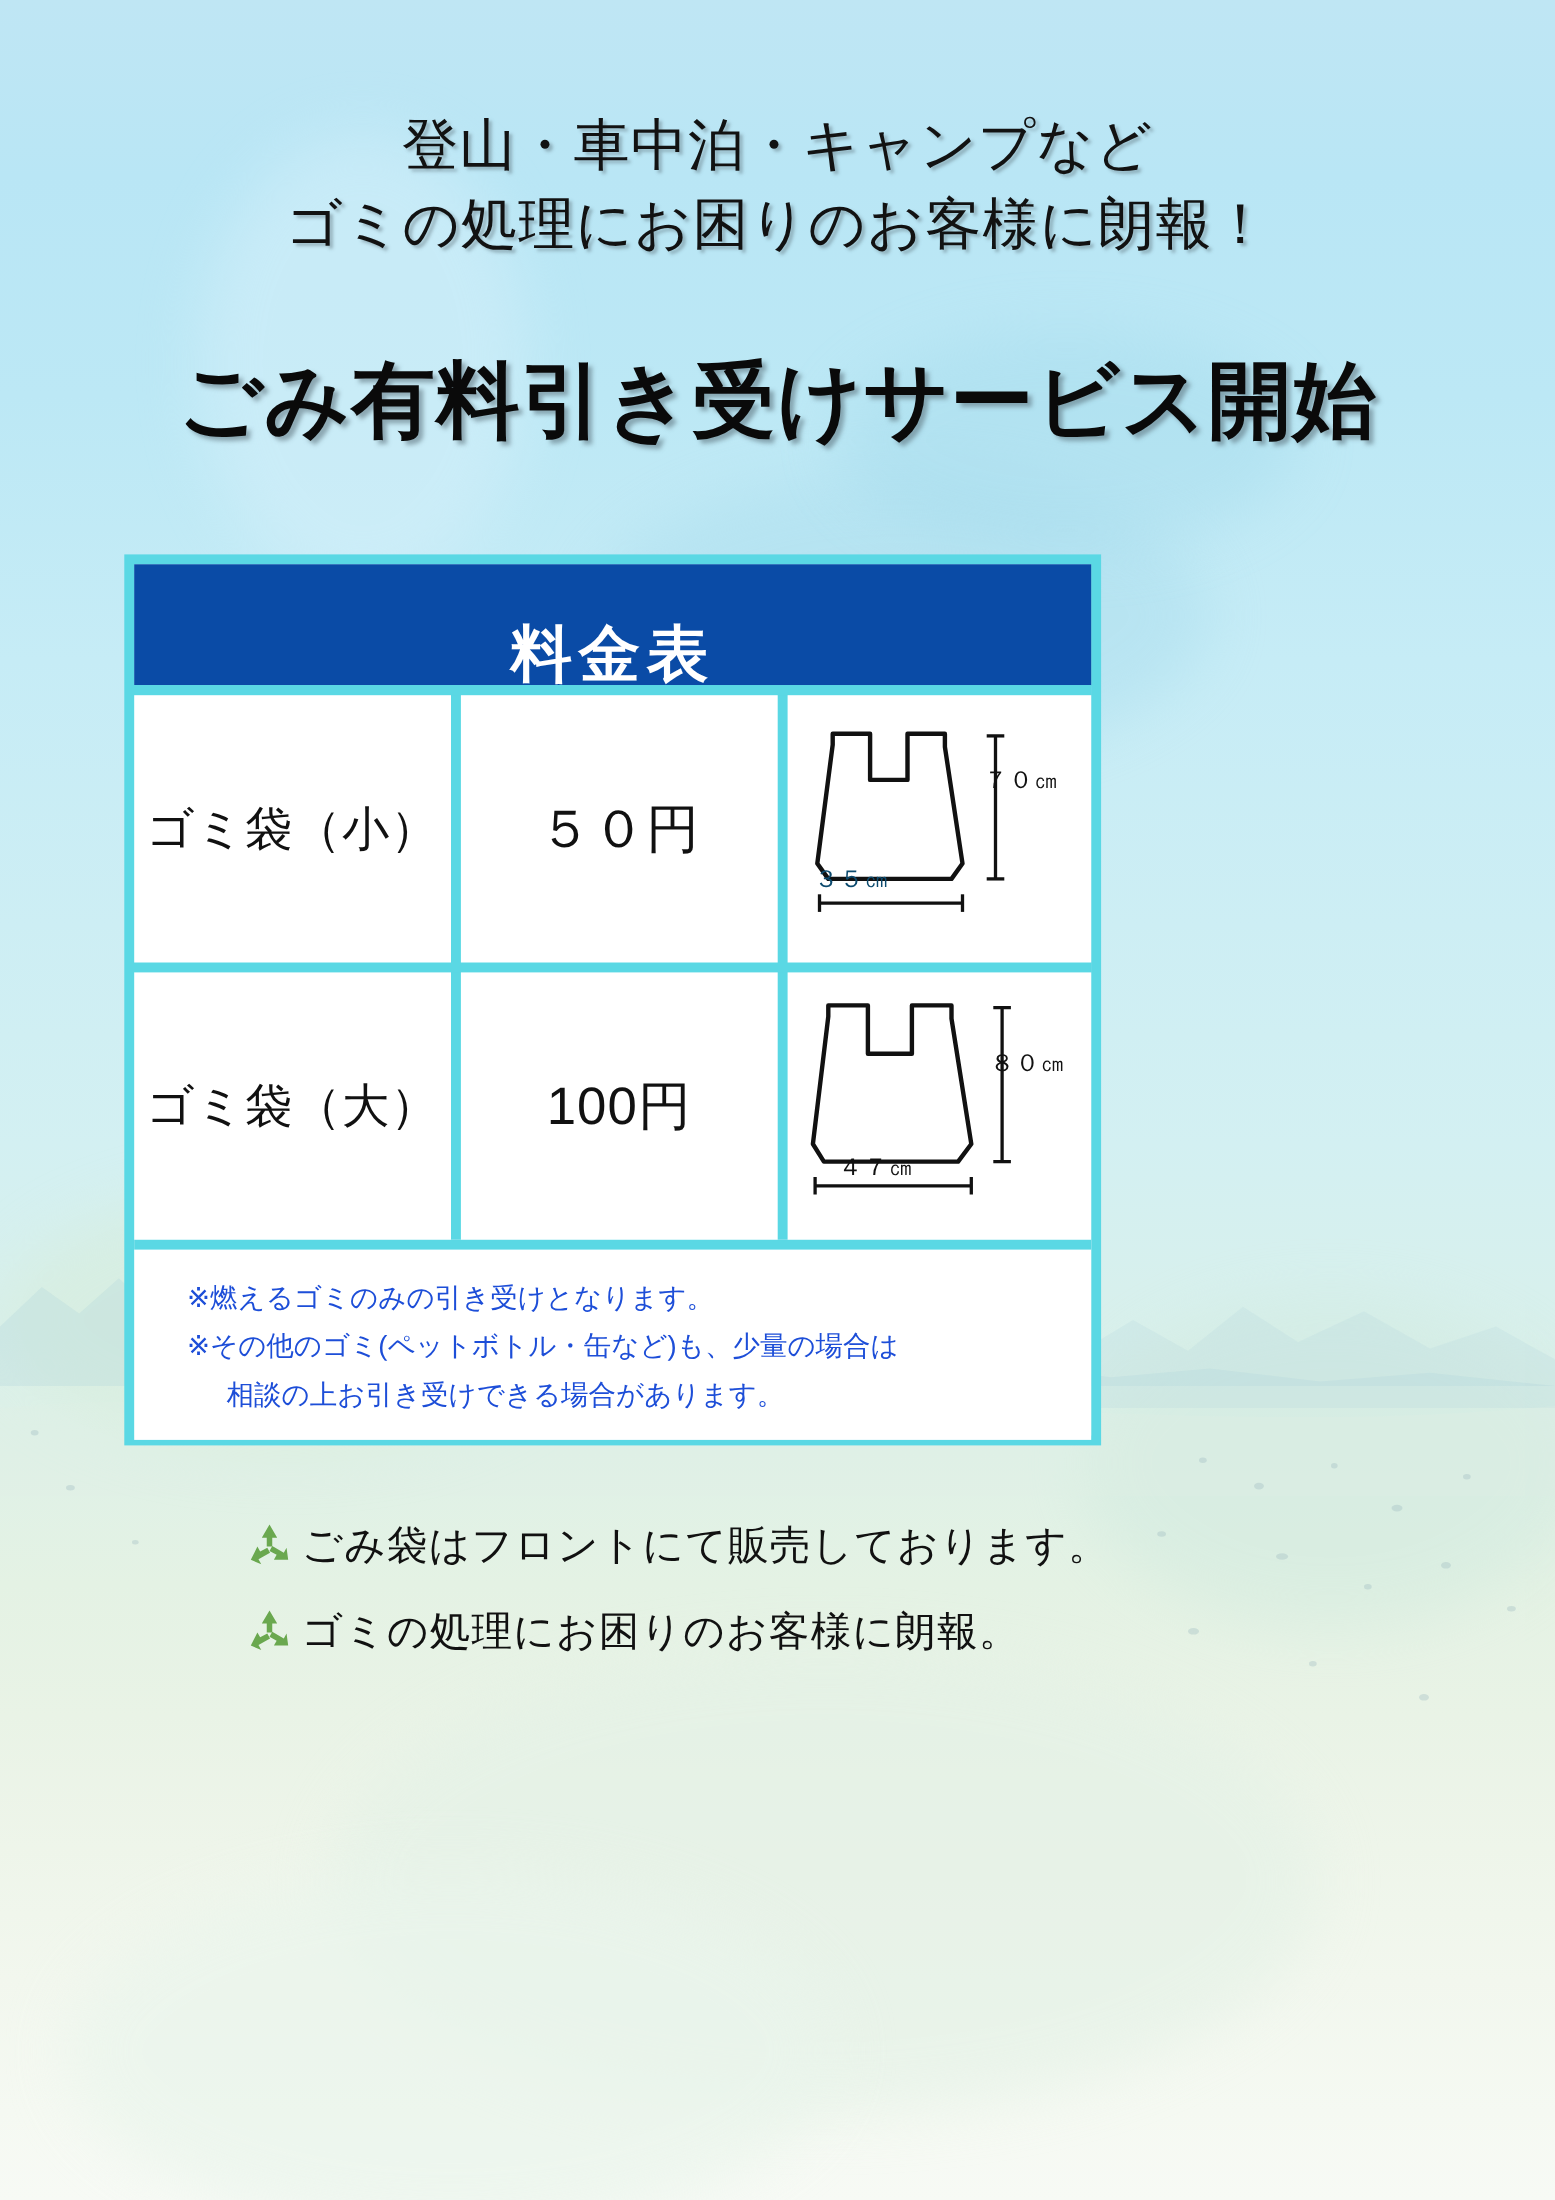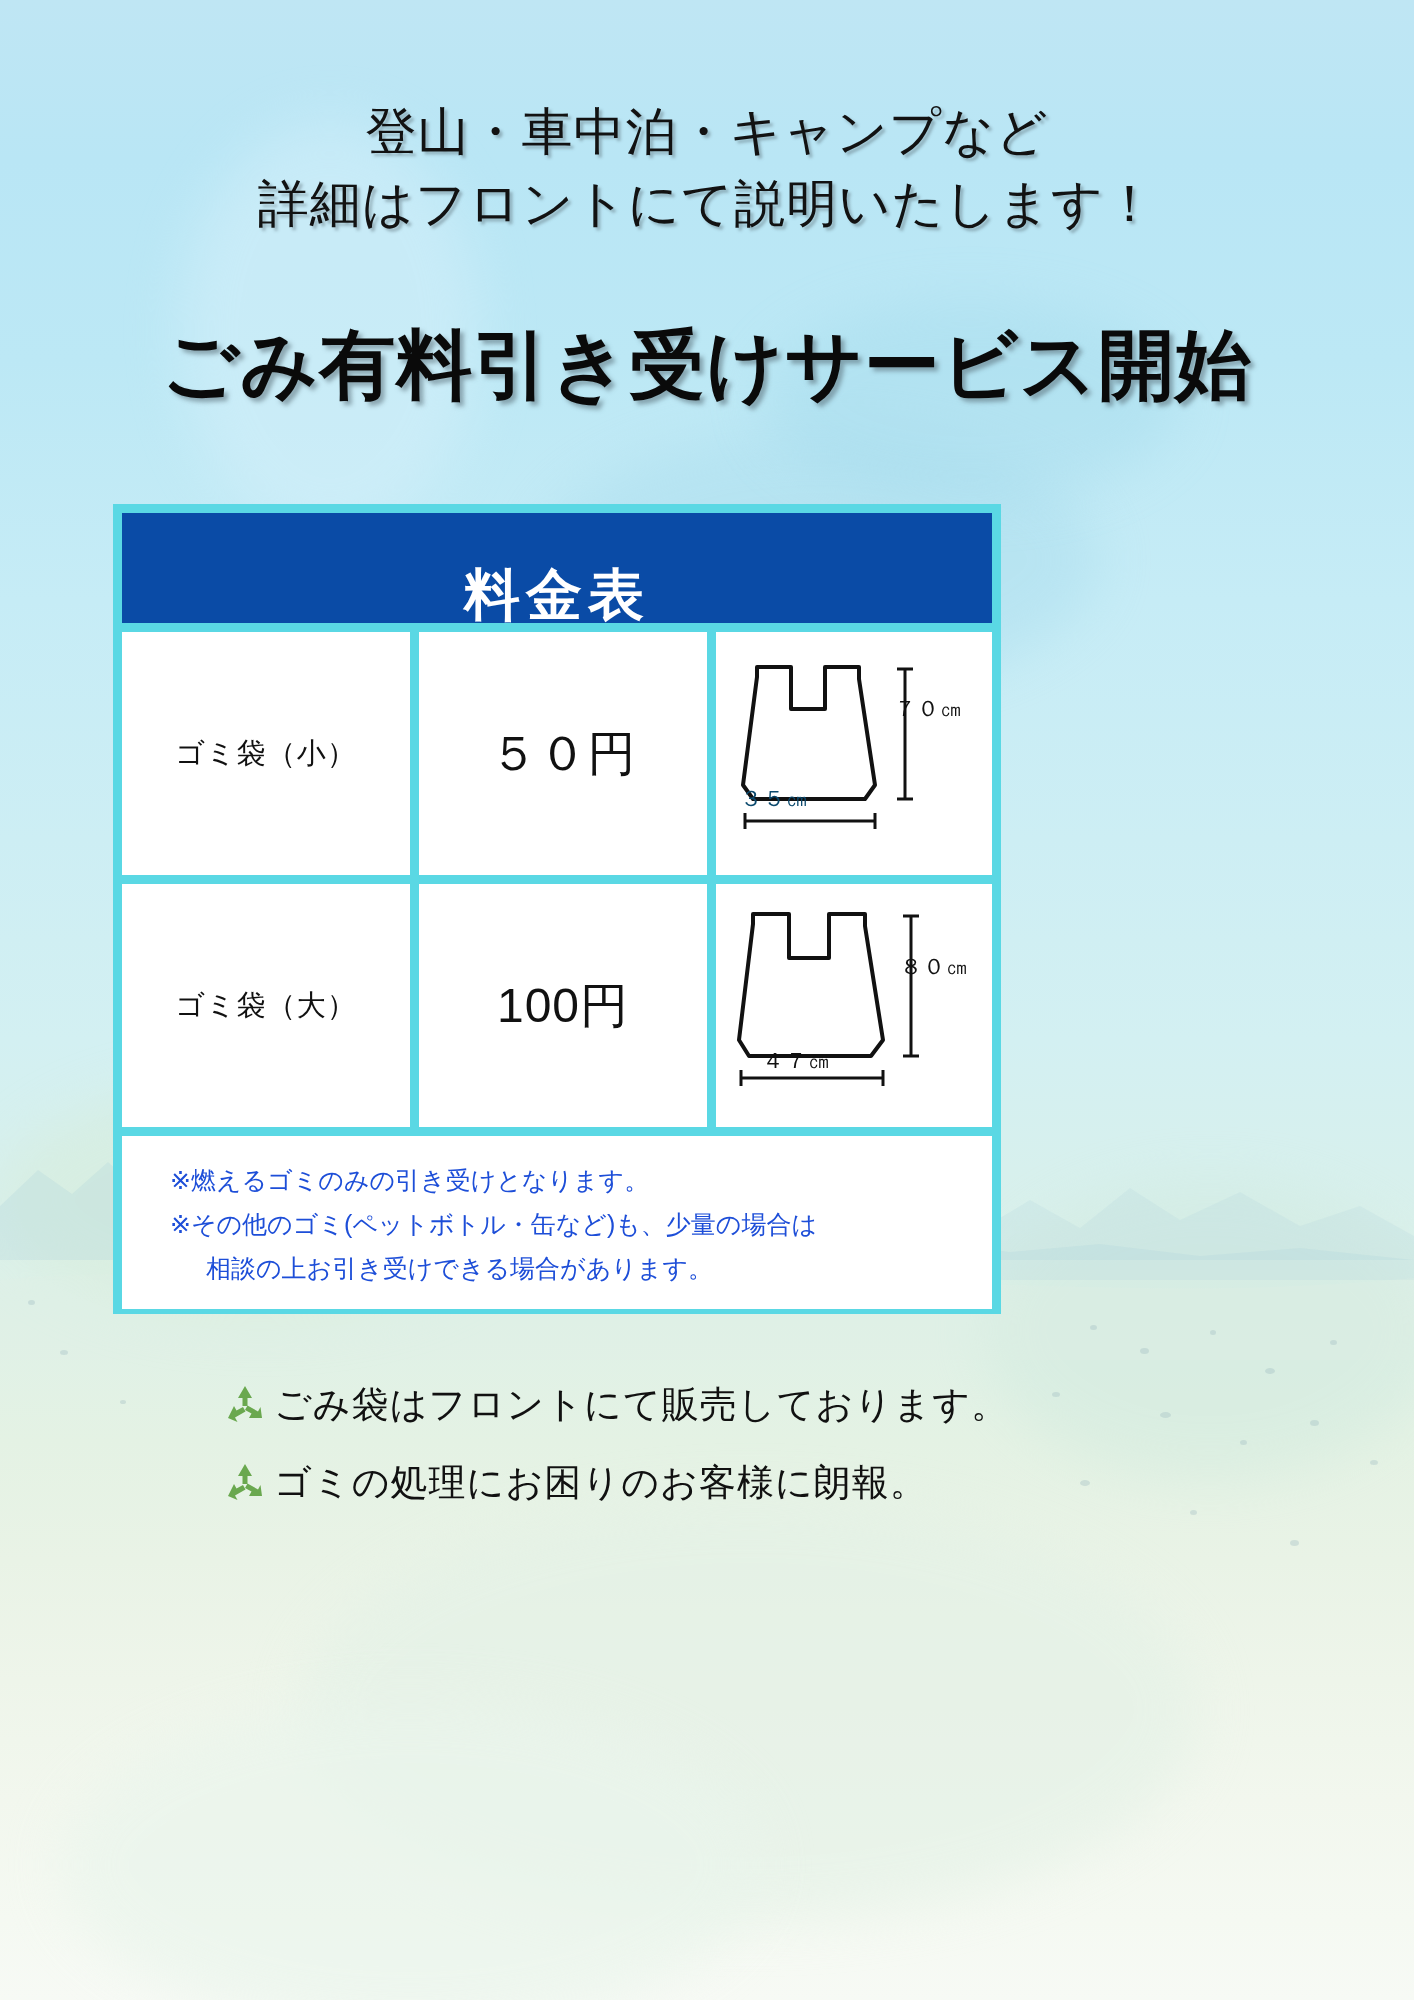--- a/index.html
+++ b/index.html
@@ -80,21 +80,21 @@
   }
   .rowwrap{background:#5ad8e4;}
   .prow{
     display:flex;height:243px;background:#5ad8e4;
     border-top:9px solid #5ad8e4;box-sizing:content-box;
   }
   .pcell{background:#ffffff;display:flex;align-items:center;justify-content:center;}
   .c-name{width:288px;}
   .c-price{width:288px;margin-left:9px;}
   .c-img{flex:1;margin-left:9px;}
-  .name-txt{font-size:29px;color:#111;letter-spacing:1px;white-space:nowrap;}
+  .name-txt{font-size:43px;color:#111;letter-spacing:1px;white-space:nowrap;}
   .price-txt{font-size:48px;color:#111;letter-spacing:1px;white-space:nowrap;}
 
   .bagwrap{position:relative;width:100%;height:100%;display:flex;align-items:center;justify-content:center;}
 
   .notes{
     background:#ffffff;border-top:9px solid #5ad8e4;padding:22px 0 22px 48px;
     box-sizing:border-box;height:182px;
   }
   .notes p{
     margin:0;color:#1d4ed8;font-size:25px;line-height:44px;white-space:nowrap;
@@ -156,21 +156,21 @@
   <div class="speck" style="left:1370px;top:1460px;width:8px;height:5px;"></div>
   <div class="speck" style="left:1080px;top:1480px;width:10px;height:6px;"></div>
   <div class="speck" style="left:1190px;top:1510px;width:7px;height:5px;"></div>
   <div class="speck" style="left:1290px;top:1540px;width:9px;height:6px;"></div>
   <div class="speck" style="left:60px;top:1350px;width:8px;height:5px;"></div>
   <div class="speck" style="left:28px;top:1300px;width:7px;height:5px;"></div>
   <div class="speck" style="left:120px;top:1400px;width:6px;height:4px;"></div>
 
   <div class="subhead">
     <div>登山・車中泊・キャンプなど</div>
-    <div>詳細はフロントにて説明いたします！</div>
+    <div>ゴミの処理にお困りのお客様に朗報！</div>
   </div>
 
   <div class="maintitle">ごみ有料引き受けサービス開始</div>
 
   <div class="pricebox">
 
     <div class="ph">
       <span class="ph-title">料金表</span>
     </div>
 

